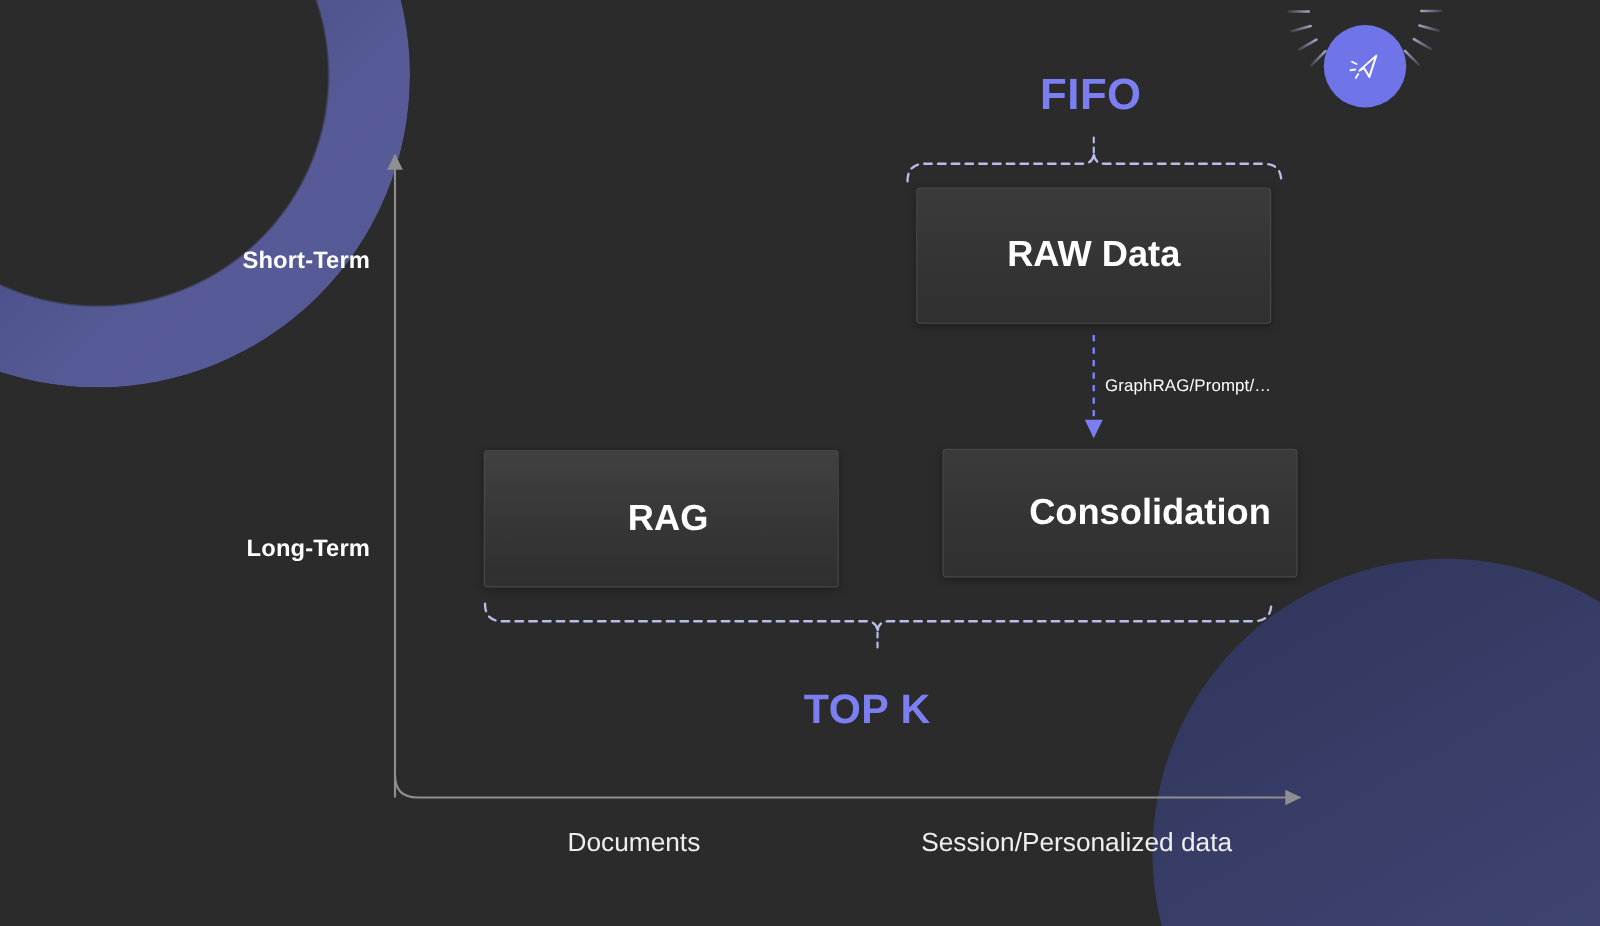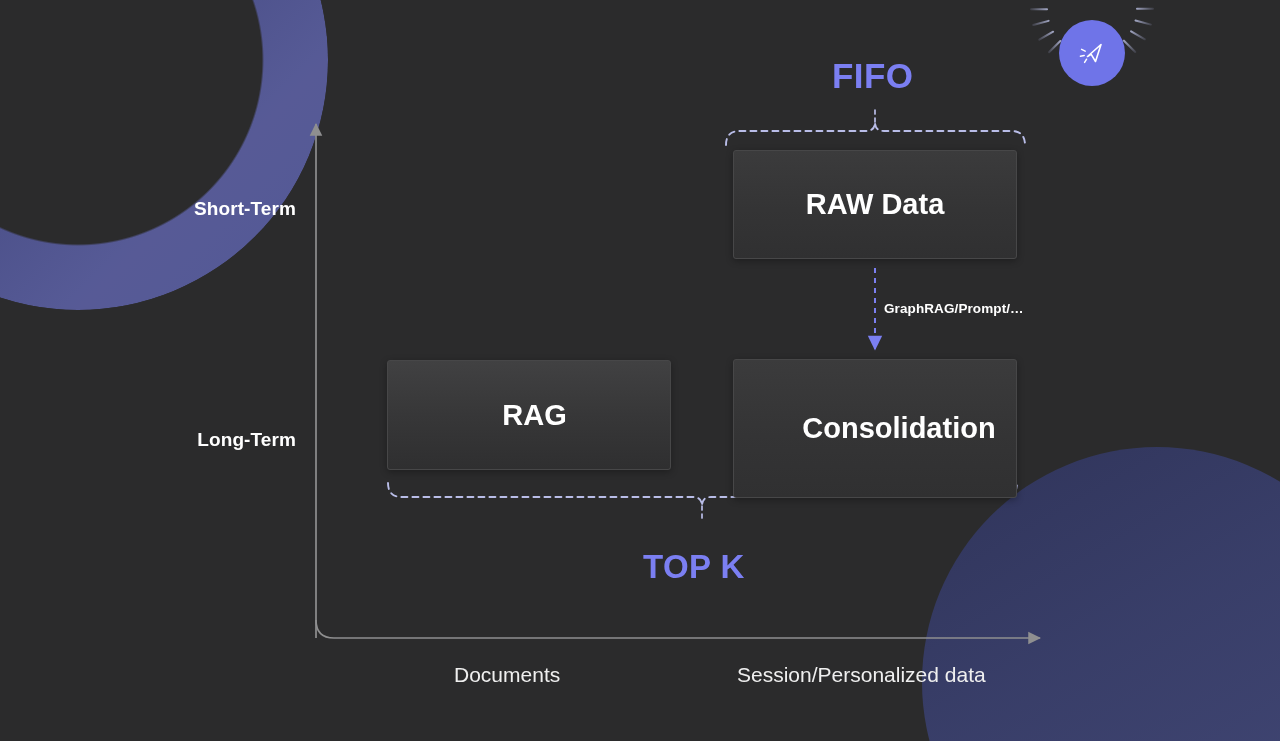--- a/index.html
+++ b/index.html
@@ -143,22 +143,22 @@
     font-size: 29px;
   }
   .node-rag {
     left: 387px; top: 360px;
     width: 284px; height: 110px;
     font-size: 29px;
     background: linear-gradient(180deg, #414142 0%, #373738 50%, #2f2f30 100%);
     padding-left: 11px;
   }
   .node-cons {
-    left: 733px; top: 359px;
-    width: 284px; height: 139px;
+    left: 754px; top: 359px;
+    width: 284px; height: 103px;
     font-size: 29px;
     padding-left: 48px;
   }
 
   
   .accent-label {
     position: absolute;
     color: #7b7ff2;
     font-weight: 700;
     letter-spacing: .4px;
@@ -167,21 +167,21 @@
   .lbl-fifo { left: 832px; top: 56px; font-size: 35px; }
   .lbl-topk { left: 643px; top: 548px; font-size: 33px; text-align: right; }
 
   
   .edge-label {
     position: absolute;
     left: 884px;
     top: 301px;
     color: #ffffff;
     font-size: 13.5px;
-    font-weight: 700;
+    font-weight: 400;
     white-space: nowrap;
     letter-spacing: .1px;
   }
 
   .brace-svg {
     position: absolute;
     left: 0; top: 0;
     width: 1280px; height: 741px;
     overflow: visible;
   }

